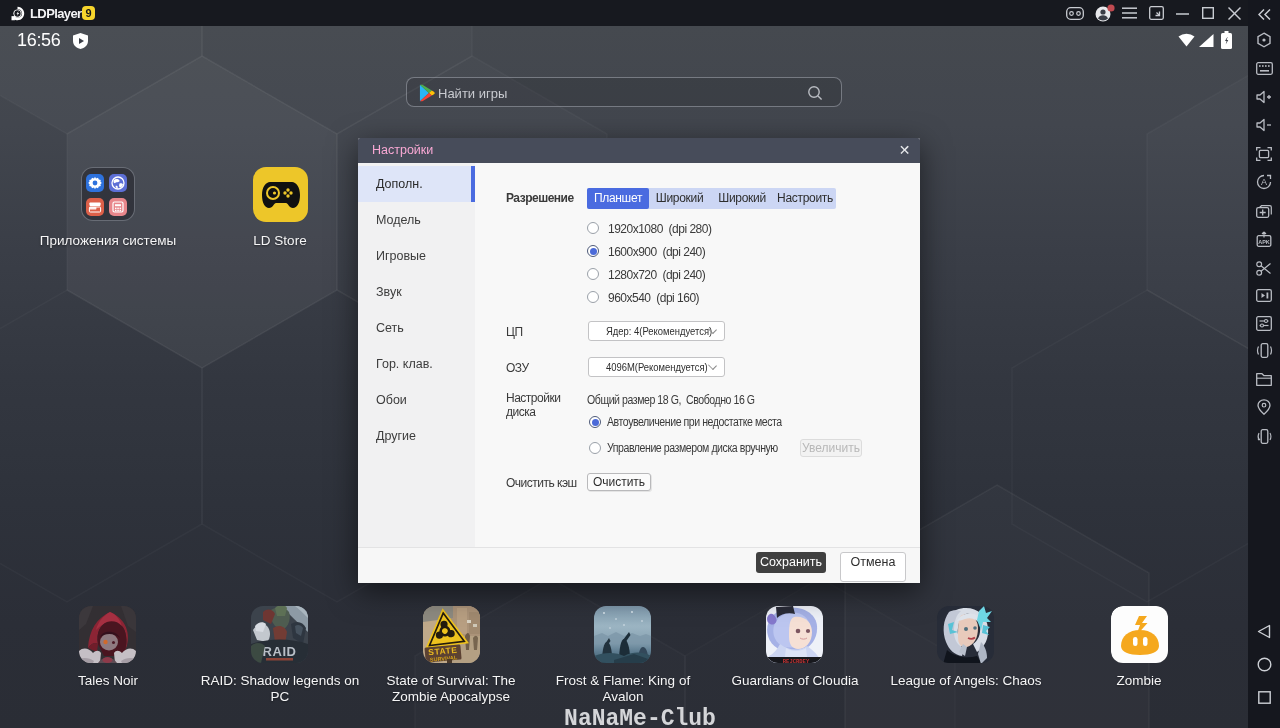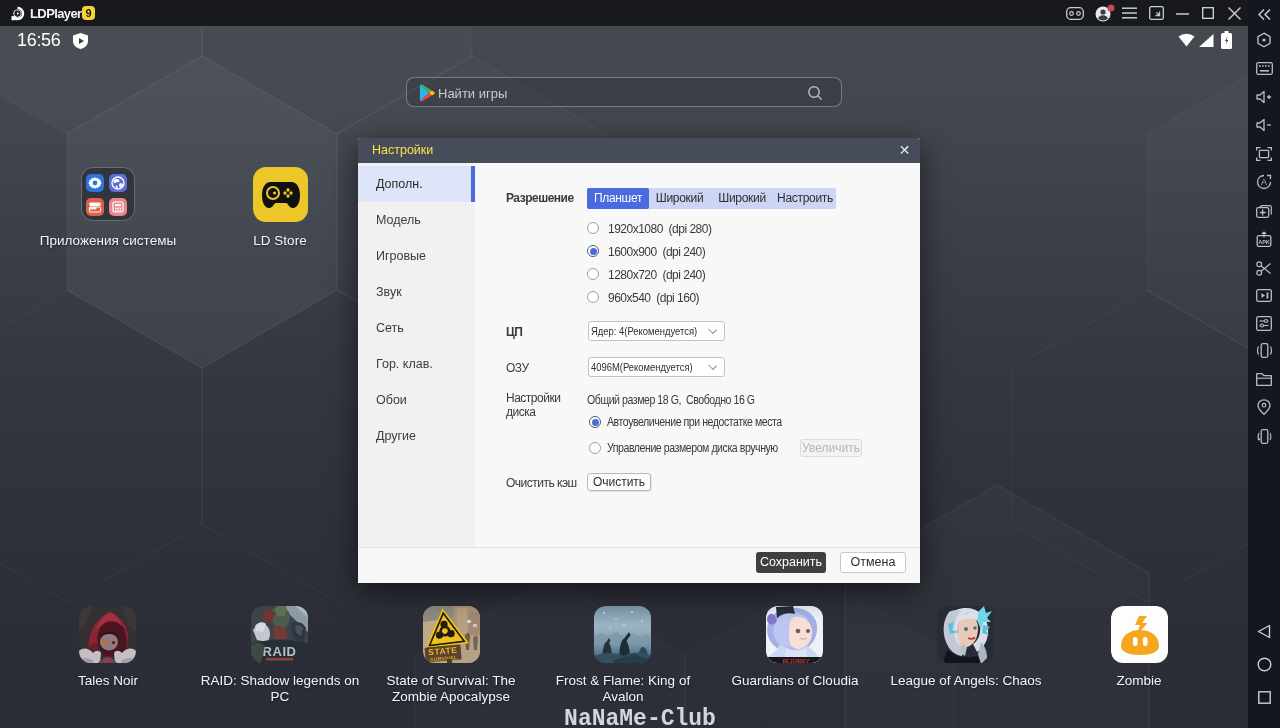--- a/index.html
+++ b/index.html
@@ -40,36 +40,36 @@
 .glabel{position:absolute;color:#f5f5f6;font-size:13.5px;text-align:center;line-height:16px;text-shadow:0 1px 2px rgba(0,0,0,0.4);}
 #wm{position:absolute;left:540px;top:680px;width:200px;text-align:center;font-family:"Liberation Mono",monospace;font-size:23px;font-weight:bold;color:#d4d5d8;letter-spacing:0px;}
 
 
 #sidebar{position:absolute;left:1248px;top:0px;width:32px;height:728px;background:#15171e;}
 .sbi{position:absolute;left:0;width:32px;height:20px;display:flex;align-items:center;justify-content:center;}
 
 
 #dialog{position:absolute;left:358px;top:138px;width:562px;height:445px;box-shadow:0 8px 30px rgba(0,0,0,0.55);border-radius:2px;font-size:12.5px;background:#f8f8f8;}
 #dtitle{position:absolute;left:0;top:0;width:562px;height:25px;background:#474c5a;border-radius:2px 2px 0 0;}
-#dtitle span{position:absolute;left:14px;top:5px;color:#fde047;font-size:12.5px;}
+#dtitle span{position:absolute;left:14px;top:5px;color:#f9a8d4;font-size:12.5px;}
 #dclose{position:absolute;right:7px;top:4px;width:17px;height:17px;color:#e8e9ec;font-size:14px;text-align:center;line-height:17px;}
 #dside{position:absolute;left:0;top:25px;width:117px;height:384px;background:#f1f1f2;padding-left:7px;}
 .sitem{position:absolute;left:0;width:117px;height:36px;line-height:36px;padding-left:18px;color:#3c3c3c;font-size:12.5px;}
 .sitem.sel{background:#dee5f8;border-right:4px solid #4a6be0;color:#2b2b2b;}
 #dfoot{position:absolute;left:0;top:409px;width:562px;height:36px;background:#f7f7f7;border-top:1px solid #e3e3e4;}
 .dl{position:absolute;color:#3a3a3a;font-size:12px;letter-spacing:-0.5px;white-space:nowrap;}
 .cond{display:inline-block;transform:scaleX(0.88);transform-origin:0 50%;}
 .ddt{display:inline-block;transform:scaleX(0.82);transform-origin:0 50%;letter-spacing:0;}
 .tab{position:absolute;top:0;height:21px;line-height:21px;text-align:center;color:#2e2e2e;font-size:12px;letter-spacing:-0.3px;}
 #tabs{position:absolute;left:229px;top:50px;width:249px;height:21px;background:#ccd6f4;border-radius:2px;}
 .tab.on{background:#4a6be0;color:#fff;border-radius:2px;}
 .radio{position:absolute;width:12px;height:12px;border-radius:50%;background:#fff;border:1px solid #9aa0a8;}
 .radio.on{border:1px solid #4e5a78;}
 .radio.on::after{content:"";position:absolute;left:1.5px;top:1.5px;width:7px;height:7px;border-radius:50%;background:#4b6ad8;}
-.ddown{position:absolute;left:230px;width:137px;height:20px;background:#fff;border:1px solid #c3c3c5;border-radius:3px;color:#2e2e2e;line-height:19px;padding-left:2px;white-space:nowrap;font-size:11.5px;letter-spacing:-0.3px;}
+.ddown{position:absolute;left:230px;width:137px;height:20px;background:#fff;border:1px solid #c3c3c5;border-radius:3px;color:#2e2e2e;line-height:19px;padding-left:17px;white-space:nowrap;font-size:11.5px;letter-spacing:-0.3px;}
 .chev{position:absolute;right:8px;top:7px;background:transparent;width:7px;height:7px;border-right:1.4px solid #888;border-bottom:1.4px solid #888;transform:rotate(45deg) scale(1,0.8);transform-origin:center;margin-top:-3px;}
 .btn{position:absolute;text-align:center;border-radius:3px;}
 </style>
 </head>
 <body>
 
 <div id="titlebar">
   <svg id="logo" viewBox="0 0 20 20">
     <path d="M10 1 A9 9 0 1 1 3.6 16.4 L6 13 A5.5 5.5 0 1 0 10 4.5 Z" fill="#fff"></path>
     <rect x="2" y="13.5" width="4.5" height="5.5" fill="#fff"></rect>
@@ -532,40 +532,40 @@
     <div class="sitem" style="top:39px;">Модель</div>
     <div class="sitem" style="top:75px;">Игровые</div>
     <div class="sitem" style="top:111px;">Звук</div>
     <div class="sitem" style="top:147px;">Сеть</div>
     <div class="sitem" style="top:183px;">Гор. клав.</div>
     <div class="sitem" style="top:219px;">Обои</div>
     <div class="sitem" style="top:255px;">Другие</div>
   </div>
   <div id="dfoot">
     <div class="btn" style="left:398px;top:4px;width:70px;height:21px;background:#404040;color:#fff;line-height:21px;font-size:12.5px;">Сохранить</div>
-    <div class="btn" style="left:482px;top:4px;width:66px;height:21px;background:#fff;border:1px solid #c8c8ca;color:#2e2e2e;line-height:19px;font-size:12.5px;">Отмена</div>
+    <div class="btn" style="left:482px;top:4px;width:66px;height:30px;background:#fff;border:1px solid #c8c8ca;color:#2e2e2e;line-height:19px;font-size:12.5px;">Отмена</div>
   </div>
 
   <div class="dl" style="left:148px;top:53px;font-weight:bold;">Разрешение</div>
   <div id="tabs">
     <div class="tab on" style="left:0;width:62px;">Планшет</div>
     <div class="tab" style="left:62px;width:61px;">Широкий</div>
     <div class="tab" style="left:123px;width:64px;">Широкий</div>
     <div class="tab" style="left:187px;width:62px;">Настроить</div>
   </div>
   <div class="radio" style="left:229px;top:84px;"></div>
   <div class="dl" style="left:250px;top:84px;">1920x1080&nbsp; (dpi 280)</div>
   <div class="radio on" style="left:229px;top:107px;"></div>
   <div class="dl" style="left:250px;top:107px;">1600x900&nbsp; (dpi 240)</div>
   <div class="radio" style="left:229px;top:130px;"></div>
   <div class="dl" style="left:250px;top:130px;">1280x720&nbsp; (dpi 240)</div>
   <div class="radio" style="left:229px;top:153px;"></div>
   <div class="dl" style="left:250px;top:153px;">960x540&nbsp; (dpi 160)</div>
 
-  <div class="dl" style="left:148px;top:187px;font-weight:bold;">ЦП</div>
+  <div class="dl" style="left:148px;top:187px;">ЦП</div>
   <div class="ddown" style="top:183px;"><span class="ddt">Ядер: 4(Рекомендуется)</span><div class="chev"></div></div>
   <div class="dl" style="left:148px;top:223px;">ОЗУ</div>
   <div class="ddown" style="top:219px;"><span class="ddt">4096M(Рекомендуется)</span><div class="chev"></div></div>
 
   <div class="dl" style="left:148px;top:254px;width:70px;line-height:13.5px;white-space:normal;">Настройки диска</div>
   <div class="dl" style="left:229px;top:255px;text-align:right;"><span class="cond">Общий размер 18 G,&nbsp; Свободно 16 G</span></div>
   <div class="radio on" style="left:231px;top:278px;"></div>
   <div class="dl" style="left:249px;top:277px;"><span class="cond">Автоувеличение при недостатке места</span></div>
   <div class="radio" style="left:231px;top:304px;"></div>
   <div class="dl" style="left:249px;top:303px;"><span class="cond">Управление размером диска вручную</span></div>

